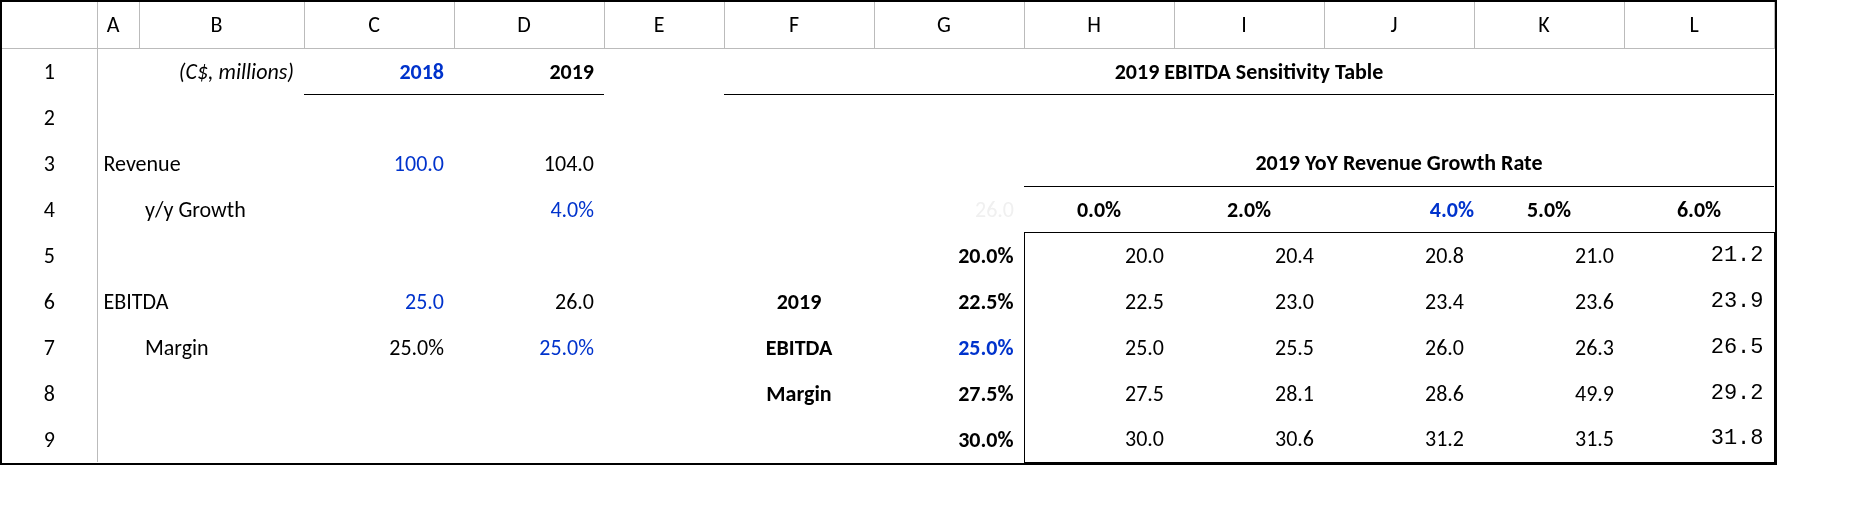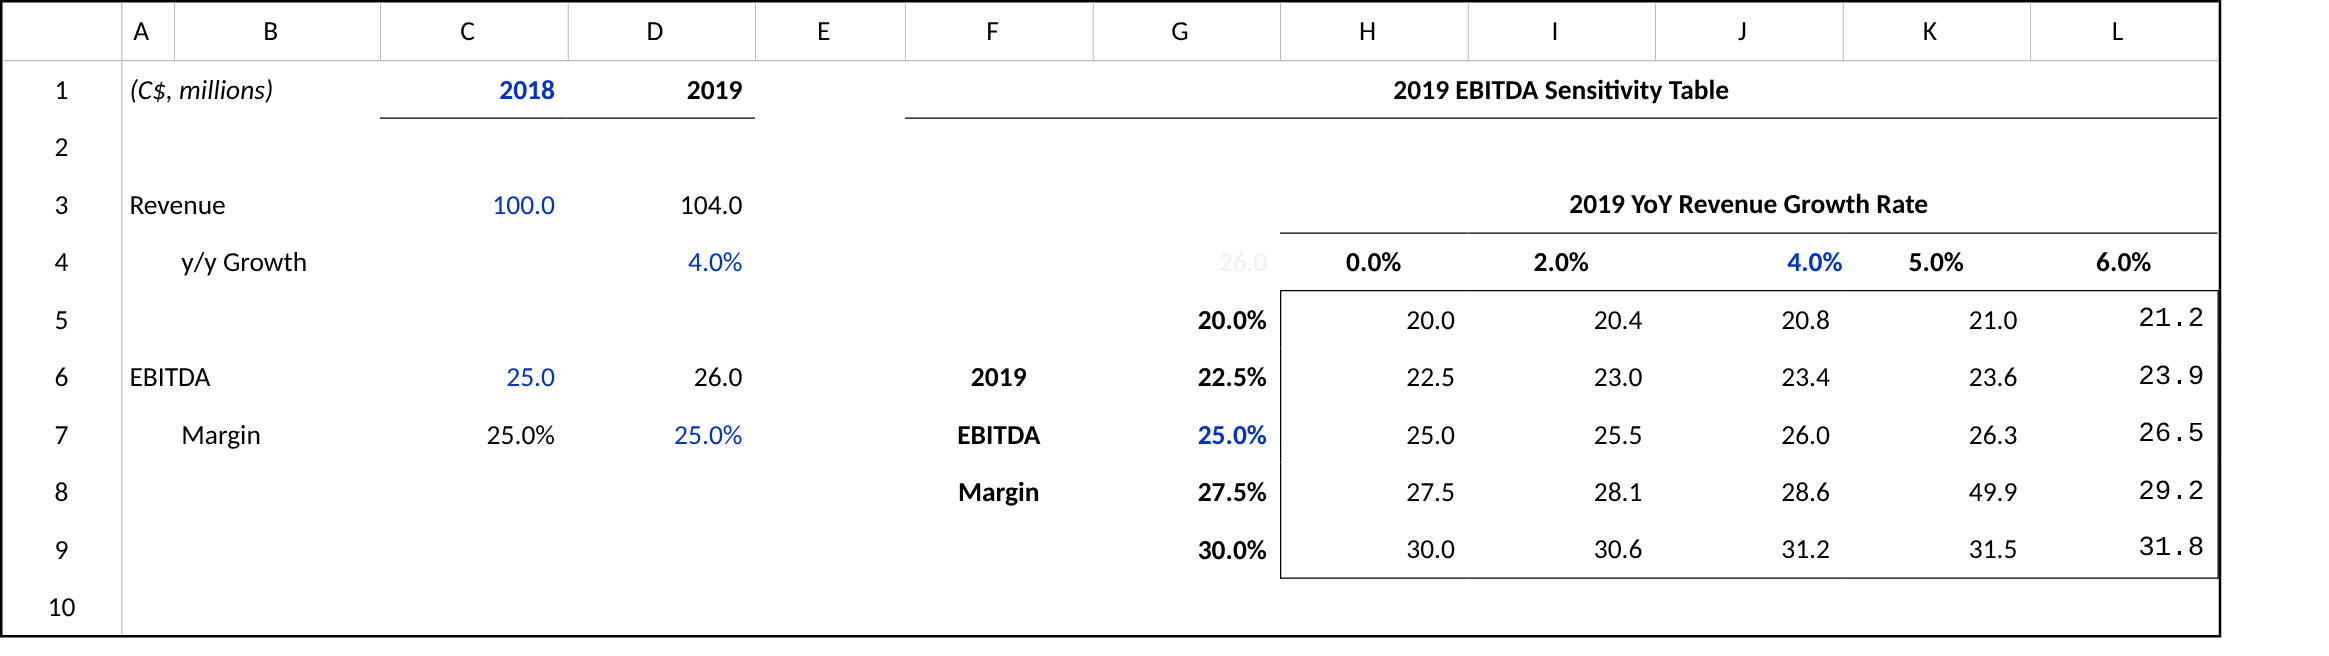--- a/index.html
+++ b/index.html
@@ -55,21 +55,21 @@
     .w-f { width: 150px; }
     .w-g { width: 150px; }
     .w-h { width: 150px; }
     .w-i { width: 150px; }
     .w-j { width: 150px; }
     .w-k { width: 150px; }
     .w-l { width: 150px; }
 
     .left-txt { text-align: left; padding-left: 6px; }
     .center-txt { text-align: center; padding-right: 0; }
-    .italic { font-style: italic; }
+    .italic { font-style: italic; text-align: right; }
     .bold { font-weight: bold; }
     .blue { color: #0033cc; text-align: right; }
     .faint { color: #f0f0f0; }
 
     .bb { border-bottom: 1.5px solid #000; }
 
     
     .box-t { border-top: 1.5px solid #000; margin-left: 24px; }
     .box-b { border-bottom: 1.5px solid #000; }
     .box-l { border-left: 1.5px solid #000; }
@@ -241,33 +241,18 @@
       <td></td>
       <td></td>
       <td class="bold">30.0%</td>
       <td class="box-l box-b">30.0</td>
       <td class="box-b">30.6</td>
       <td class="box-b">31.2</td>
       <td class="box-b">31.5</td>
       <td class="box-b box-r">31.8</td>
     </tr>
 
-    <tr>
-      <td class="rowhdr">10</td>
-      <td></td>
-      <td></td>
-      <td></td>
-      <td></td>
-      <td></td>
-      <td></td>
-      <td></td>
-      <td></td>
-      <td></td>
-      <td></td>
-      <td></td>
-      <td></td>
-    </tr>
   </tbody>
 </table>
 </div>
 
 
 
 
 </body></html>

